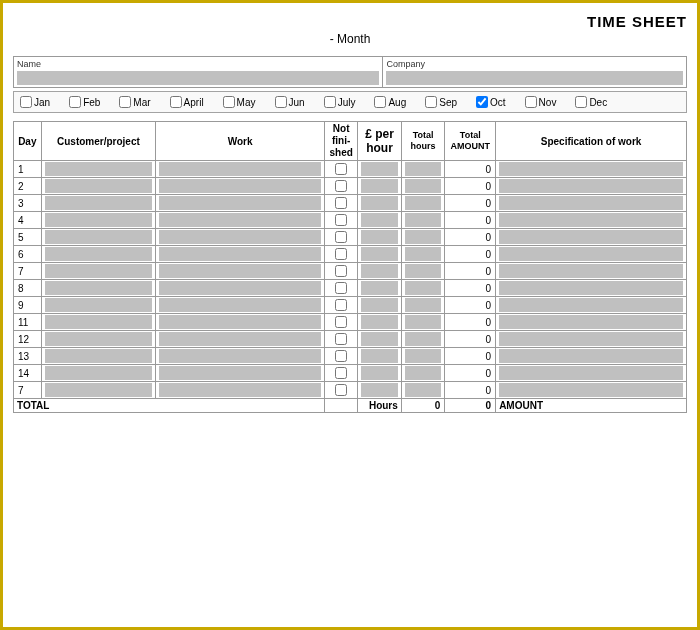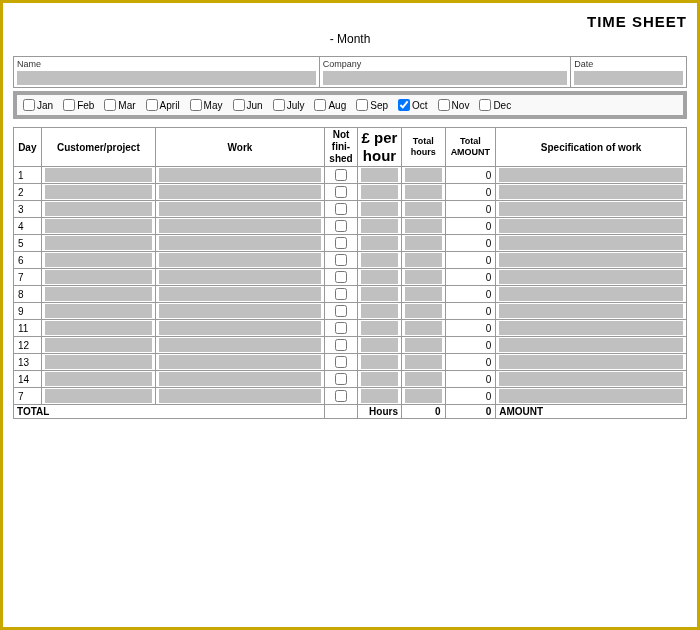--- a/index.html
+++ b/index.html
@@ -21,24 +21,24 @@
     }
     .subtitle {
       text-align: center;
       font-size: 12px;
       margin-bottom: 10px;
     }
 
     .month-checkboxes {
       display: flex;
       align-items: center;
-      gap: 10px;
+      gap: 19px;
       margin-bottom: 8px;
       flex-wrap: nowrap;
-      border: 4px solid #a3a3a3;
+      border: 1px solid #a3a3a3;
       padding: 4px 6px;
       background: #f9f9f9;
     }
     .month-item {
       display: flex;
       align-items: center;
       gap: 2px;
       font-size: 10px;
       white-space: nowrap;
     }
@@ -130,24 +130,20 @@
 
 <div class="header-boxes">
   <div class="hb-field hb-name">
     <span class="hb-label">Name</span>
     <input class="hb-input" type="text" style="">
   </div>
   <div class="hb-field hb-company">
     <span class="hb-label">Company</span>
     <input class="hb-input" type="text" style="">
   </div>
-  <div class="hb-field hb-date">
-    <span class="hb-label">Date</span>
-    <input class="hb-input" type="text" style="">
-  </div>
 </div>
 
 <div class="month-checkboxes" id="month-container">
 <div class="month-item">
       <input type="checkbox" style="">
       <label>Jan</label>
     </div>
     <div class="month-item">
       <input type="checkbox" style="">
       <label>Feb</label>
@@ -194,21 +190,21 @@
     </div>
   </div>
 
 <table>
   <thead>
     <tr>
       <th class="col-day">Day</th>
       <th class="col-customer">Customer/project</th>
       <th class="col-work">Work</th>
       <th class="col-notfinished" style="font-size:10px; line-height:1.2;margin-left:36px;">Not<br>fini-<br>shed</th>
-      <th class="col-perperhour" style="font-size:15px; line-height:1.2;">£ per<br>hour</th>
+      <th class="col-perperhour" style="font-size:12px; line-height:1.2;">£ per<br>hour</th>
       <th class="col-totalhours" style="font-size:9px; line-height:1.2;">Total<br>hours</th>
       <th class="col-totalamount" style="font-size:9px; line-height:1.2;">Total<br>AMOUNT</th>
       <th class="col-spec">Specification of work</th>
     </tr>
   </thead>
   <tbody id="table-body">
   <tr>
         <td class="day-num">1</td>
         <td>
           <span class="input-cell"></span>

